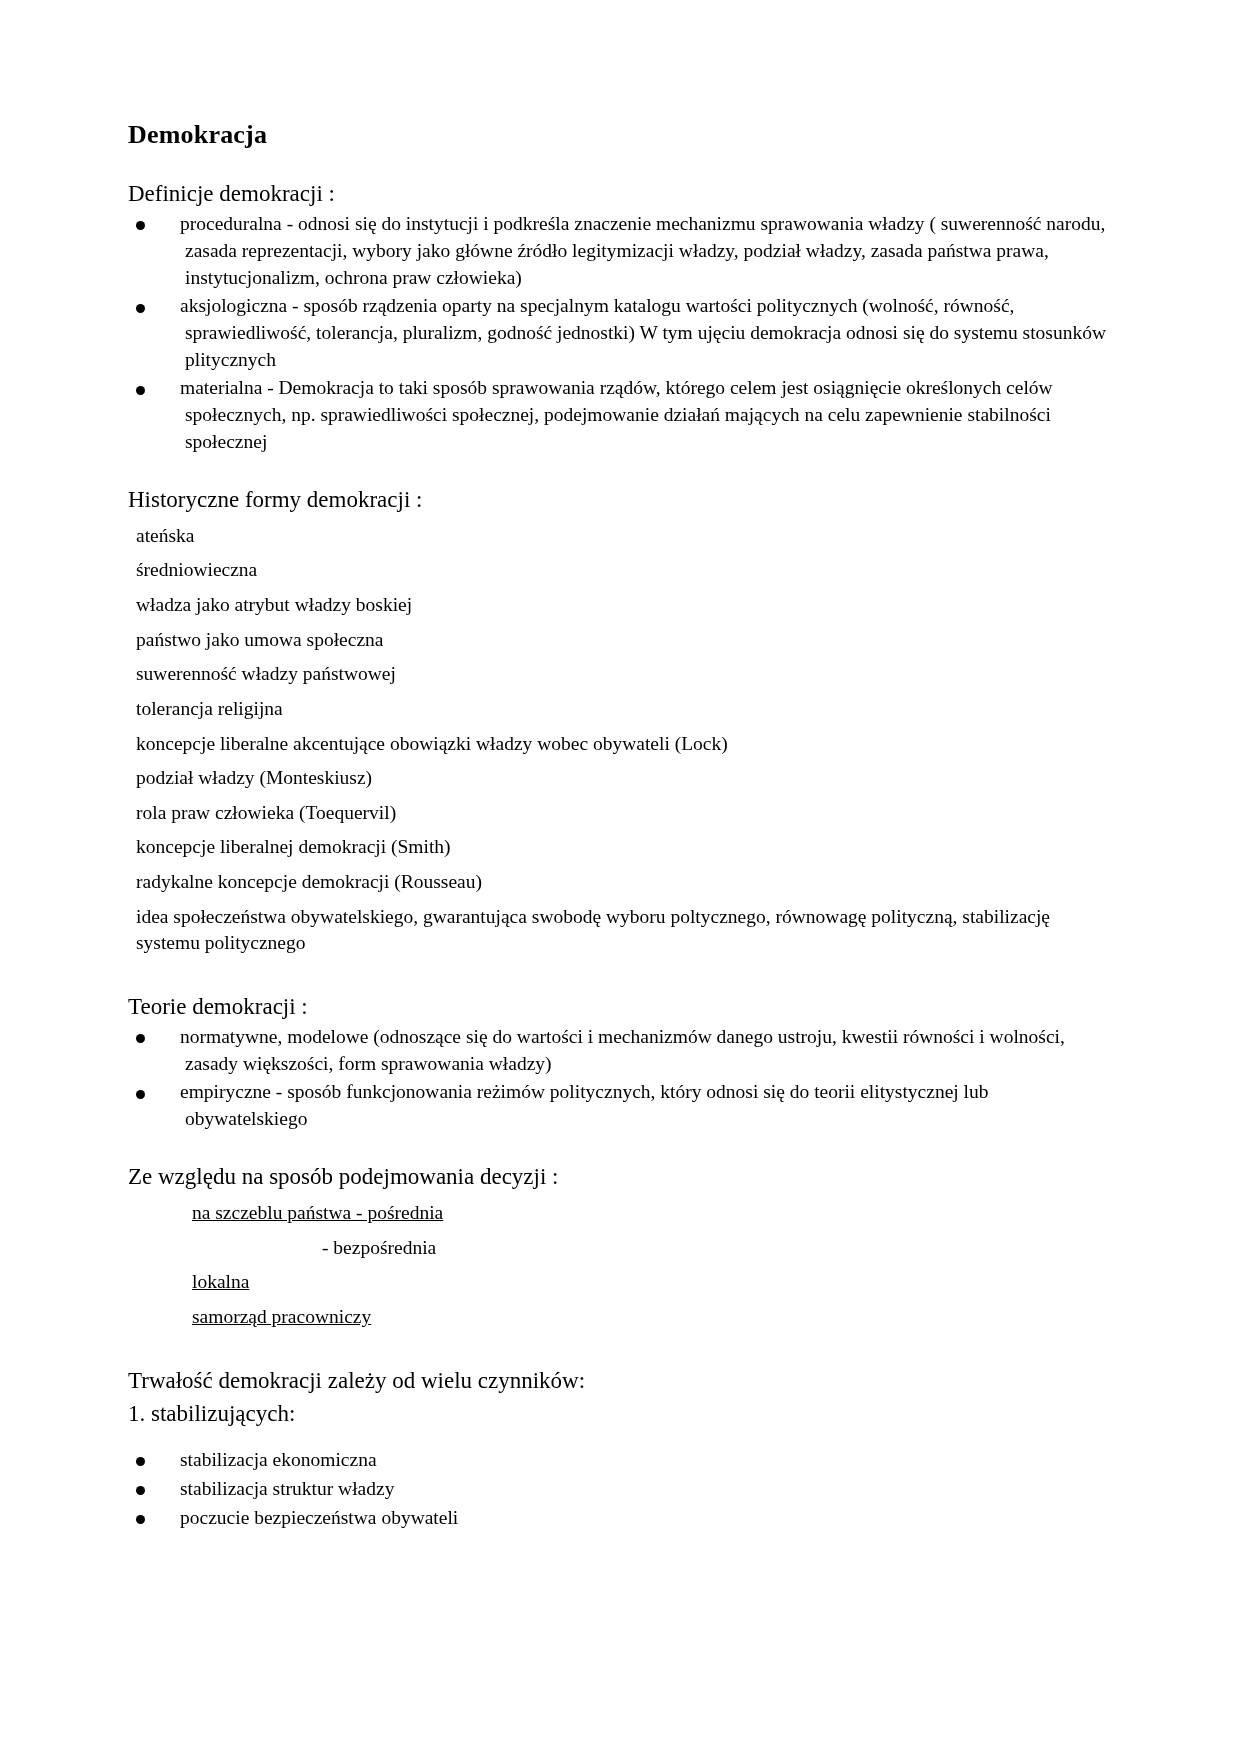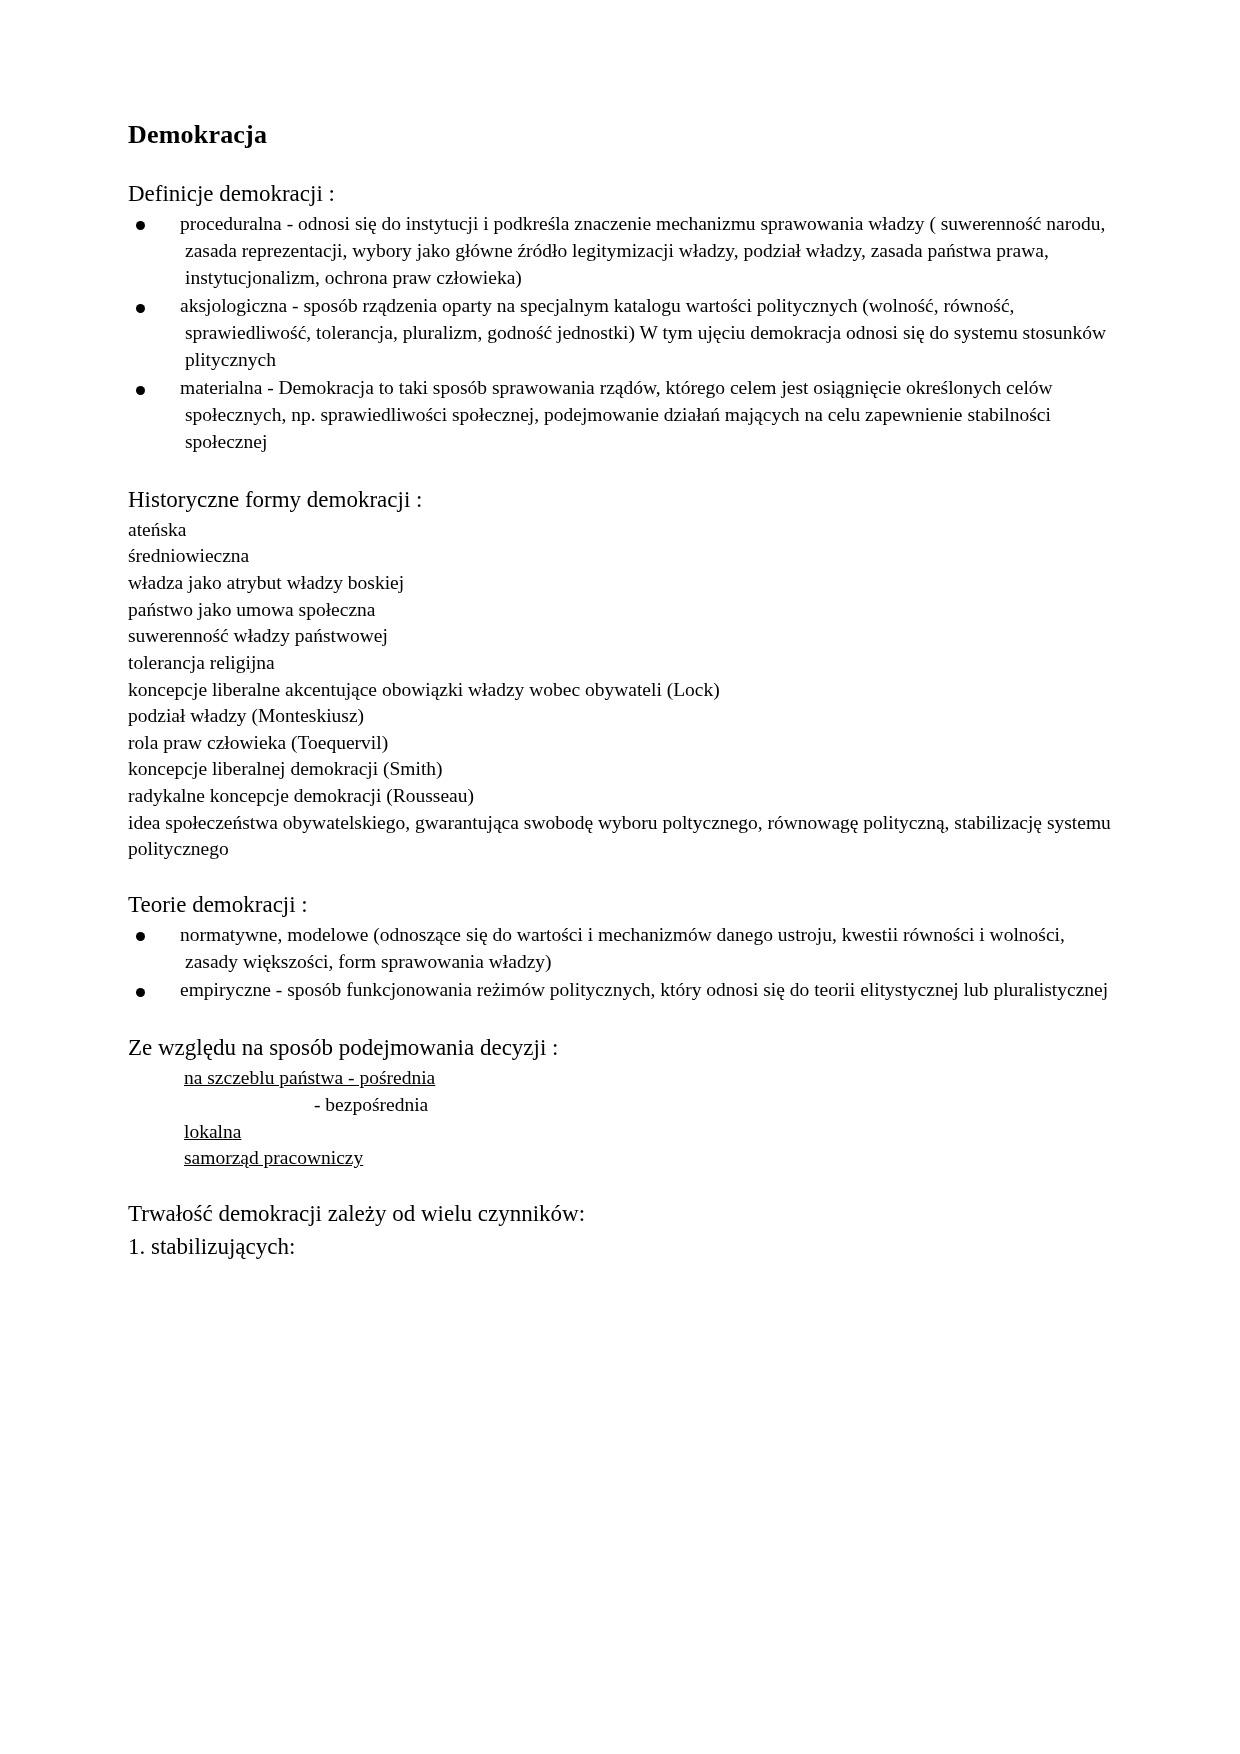--- a/index.html
+++ b/index.html
@@ -65,21 +65,21 @@
     padding-left: 5px;
   }
   .plain-list {
     margin: 0;
     padding: 0;
     list-style: none;
   }
   .plain-list li {
     font-size: 19.5px;
     line-height: 1.365;
-    margin: 0;
+    margin: 8px;
   }
   .indent-1 {
     padding-left: 56px;
     text-decoration: underline;
   }
   .indent-2 {
     padding-left: 186px;
   }
   .block-gap {
     height: 26px;
@@ -136,35 +136,49 @@
   <div class="block-gap"></div>
 
   <p class="para">Teorie demokracji :</p>
   <ul class="bullets hanging">
     <li>
       <span class="bullet-dot"></span>
       <span class="li-text">normatywne, modelowe (odnoszące się do wartości i mechanizmów danego ustroju, kwestii równości i wolności, zasady większości, form sprawowania władzy)</span>
     </li>
     <li>
       <span class="bullet-dot"></span>
-      <span class="li-text">empiryczne - sposób funkcjonowania reżimów politycznych, który odnosi się do teorii elitystycznej lub pluralistycznej</span>
+      <span class="li-text">empiryczne - sposób funkcjonowania reżimów politycznych, który odnosi się do teorii elitystycznej lub obywatelskiego</span>
     </li>
   </ul>
 
   <div class="block-gap"></div>
 
   <p class="para">Ze względu na sposób podejmowania decyzji :</p>
   <ul class="plain-list">
     <li class="indent-1">na szczeblu państwa - pośrednia</li>
     <li class="indent-2">- bezpośrednia</li>
     <li class="indent-1">lokalna</li>
     <li class="indent-1">samorząd pracowniczy</li>
   </ul>
 
   <div class="block-gap"></div>
 
   <p class="para">Trwałość demokracji zależy od wielu czynników:</p>
   <p class="para">1. stabilizujących:</p>
 
   <div class="block-gap-sm"></div>
 
+  <ul class="bullets bullets-spaced">
+    <li>
+      <span class="bullet-dot"></span>
+      <span class="li-text">stabilizacja ekonomiczna</span>
+    </li>
+    <li>
+      <span class="bullet-dot"></span>
+      <span class="li-text">stabilizacja struktur władzy</span>
+    </li>
+    <li>
+      <span class="bullet-dot"></span>
+      <span class="li-text">poczucie bezpieczeństwa obywateli</span>
+    </li>
+  </ul>
 
 </div>
 
 </body></html>

